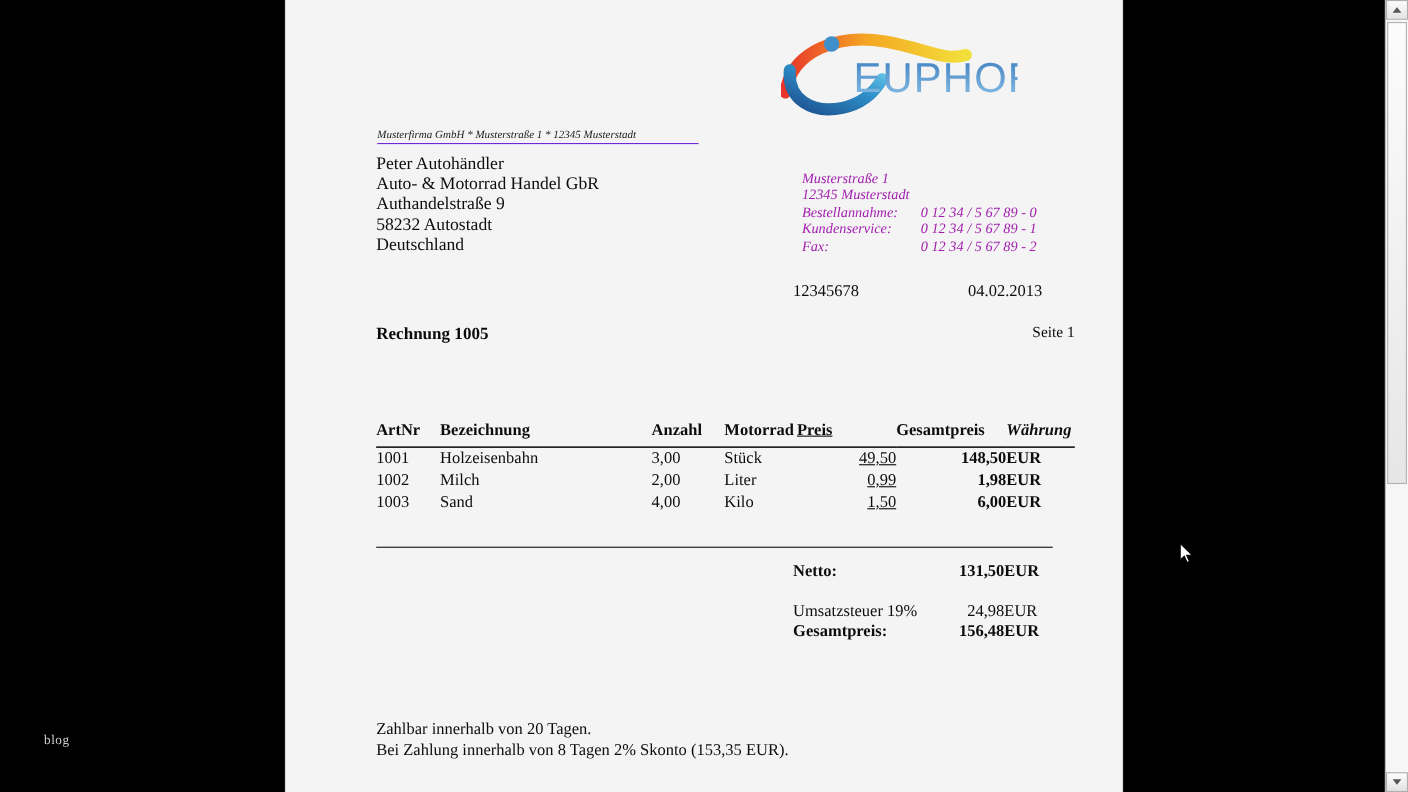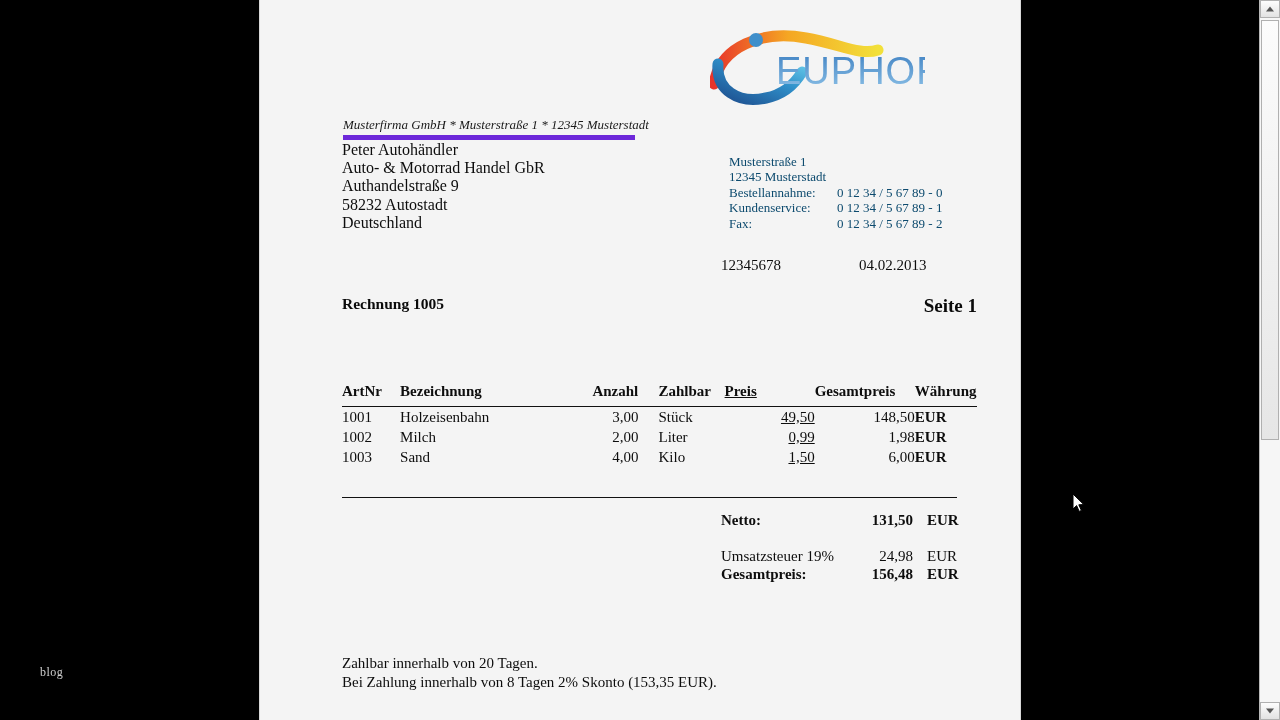--- a/index.html
+++ b/index.html
@@ -120,79 +120,80 @@
     height: 78px;
   }
 
   #sender-line {
     position: absolute;
     left: 83px;
     top: 117px;
     width: 292px;
     font-family: "Liberation Serif", serif;
     font-style: italic;
-    font-size: 13px;
+    font-size: 10px;
     color: #1a1a1a;
     padding-bottom: 2px;
-    border-bottom: 5px solid #6d28d9;
+    border-bottom: 1px solid #6d28d9;
     white-space: nowrap;
   }
 
   #address {
     position: absolute;
     left: 82px;
     top: 141px;
     font-size: 16px;
     line-height: 18.2px;
     color: #0d0d0d;
   }
   #address div { white-space: nowrap; }
 
   #contact-block {
     position: absolute;
     left: 469px;
     top: 154px;
+    font-style: italic;
     font-size: 13px;
     line-height: 15.4px;
-    color: #0c4a6e;
+    color: #a21caf;
   }
   #contact-block .row {
     display: flex;
     white-space: nowrap;
   }
   #contact-block .lbl { width: 108px; }
   #contact-block .val { }
 
   #meta-row {
     position: absolute;
     left: 461px;
     top: 257px;
     width: 260px;
     font-size: 15px;
     color: #0d0d0d;
   }
   #meta-customer { position: absolute; left: 0; top: 0; }
-  #meta-date { position: absolute; left: 138px; top: 0; }
+  #meta-date { position: absolute; left: 159px; top: 0; }
 
   #title-row {
     position: absolute;
     left: 82px;
     top: 295px;
     width: 635px;
     font-size: 15.5px;
     font-weight: bold;
     color: #0a0a0a;
   }
   #doc-title { position: absolute; left: 0; top: 0; }
   #page-number {
     position: absolute;
     right: 0;
     top: 0;
-    font-weight: bold;
-    font-size: 19px;
+    font-weight: normal;
+    font-size: 14px;
     text-align: center;
   }
 
   
   #items {
     position: absolute;
     left: 82px;
     top: 383px;
     width: 635px;
     font-size: 15px;
@@ -216,28 +217,28 @@
     height: 0;
     padding: 0;
   }
   #items tbody td {
     padding: 1px 0 1px 0;
     line-height: 18px;
     white-space: nowrap;
   }
   .col-artnr  { width: 58px; }
   .col-bez    { width: 192px; }
-  .col-anzahl { width: 66px; text-align: center; }
+  .col-anzahl { width: 66px; }
   .col-einh   { width: 66px; }
   .col-preis  { width: 90px; text-align: right; text-decoration: underline; }
-  .col-gesamt { width: 100px; text-align: right; font-weight: normal; }
+  .col-gesamt { width: 100px; text-align: right; font-weight: bold; }
   .col-waehr  { width: 62px; text-align: right; font-weight: bold; }
   th.col-preis { text-align: left !important; }
   th.col-gesamt { text-align: left !important; padding-left: 12px; }
-  th.col-waehr { text-align: left !important; padding-left: 10px; }
+  th.col-waehr { text-align: left !important; padding-left: 10px; font-style: italic; }
   td.col-gesamt { padding-right: 18px; }
   td.col-waehr { text-align: left; padding-left: 10px; }
   td.col-preis { padding-right: 10px; }
 
   #bottom-rule {
     position: absolute;
     left: 82px;
     top: 497px;
     width: 615px;
     border-top: 1.6px solid #111;
@@ -250,21 +251,21 @@
     width: 256px;
     font-size: 15px;
     color: #0d0d0d;
   }
   #totals .trow {
     display: flex;
     line-height: 18px;
     white-space: nowrap;
   }
   #totals .t-label { width: 120px; }
-  #totals .t-value { width: 72px; text-align: right; padding-right: 14px; }
+  #totals .t-value { width: 72px; text-align: right; }
   #totals .t-cur { width: 44px; text-align: left; }
   #totals .bold .t-label,
   #totals .bold .t-value,
   #totals .bold .t-cur { font-weight: bold; }
   #totals .spacer { height: 18px; }
 
   #footer-note {
     position: absolute;
     left: 82px;
     top: 654px;
@@ -351,21 +352,21 @@
       <span id="page-number">Seite 1</span>
     </div>
 
     <div id="items">
       <table>
         <thead>
           <tr>
             <th class="col-artnr">ArtNr</th>
             <th class="col-bez">Bezeichnung</th>
             <th class="col-anzahl">Anzahl</th>
-            <th class="col-einh">Zahlbar</th>
+            <th class="col-einh">Motorrad</th>
             <th class="col-preis">Preis</th>
             <th class="col-gesamt">Gesamtpreis</th>
             <th class="col-waehr">Währung</th>
           </tr>
           <tr class="hdr-rule">
             <td colspan="7"></td>
           </tr>
         </thead>
         <tbody>
           <tr>

